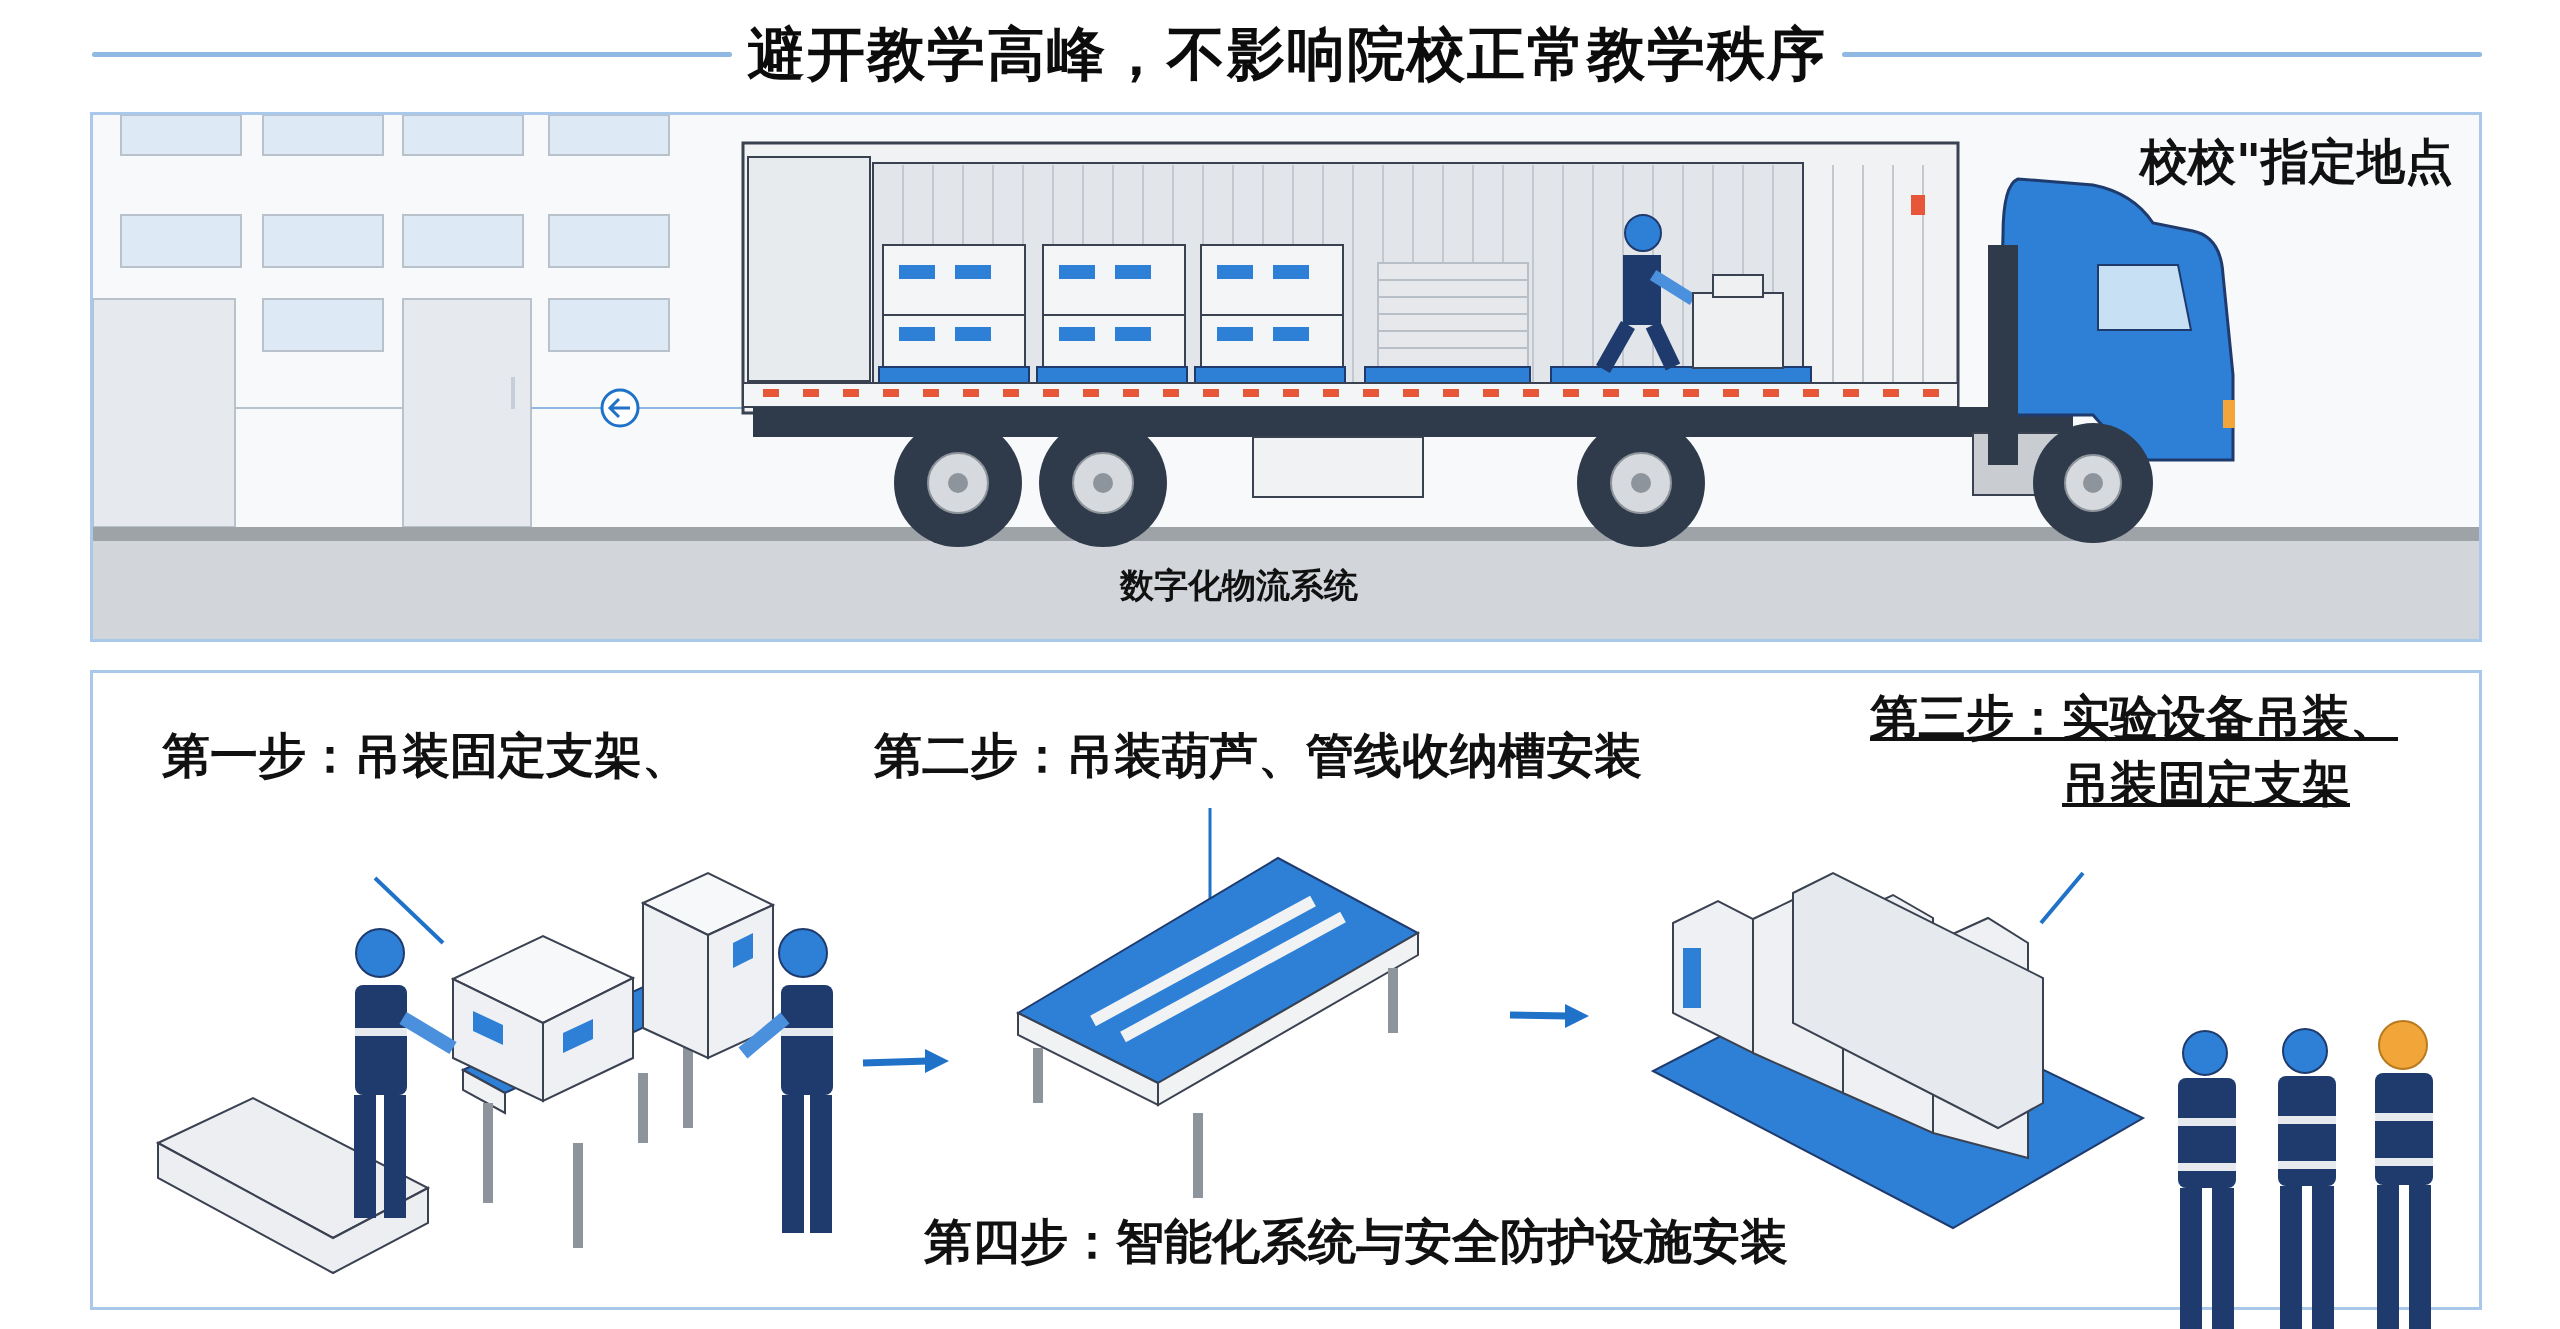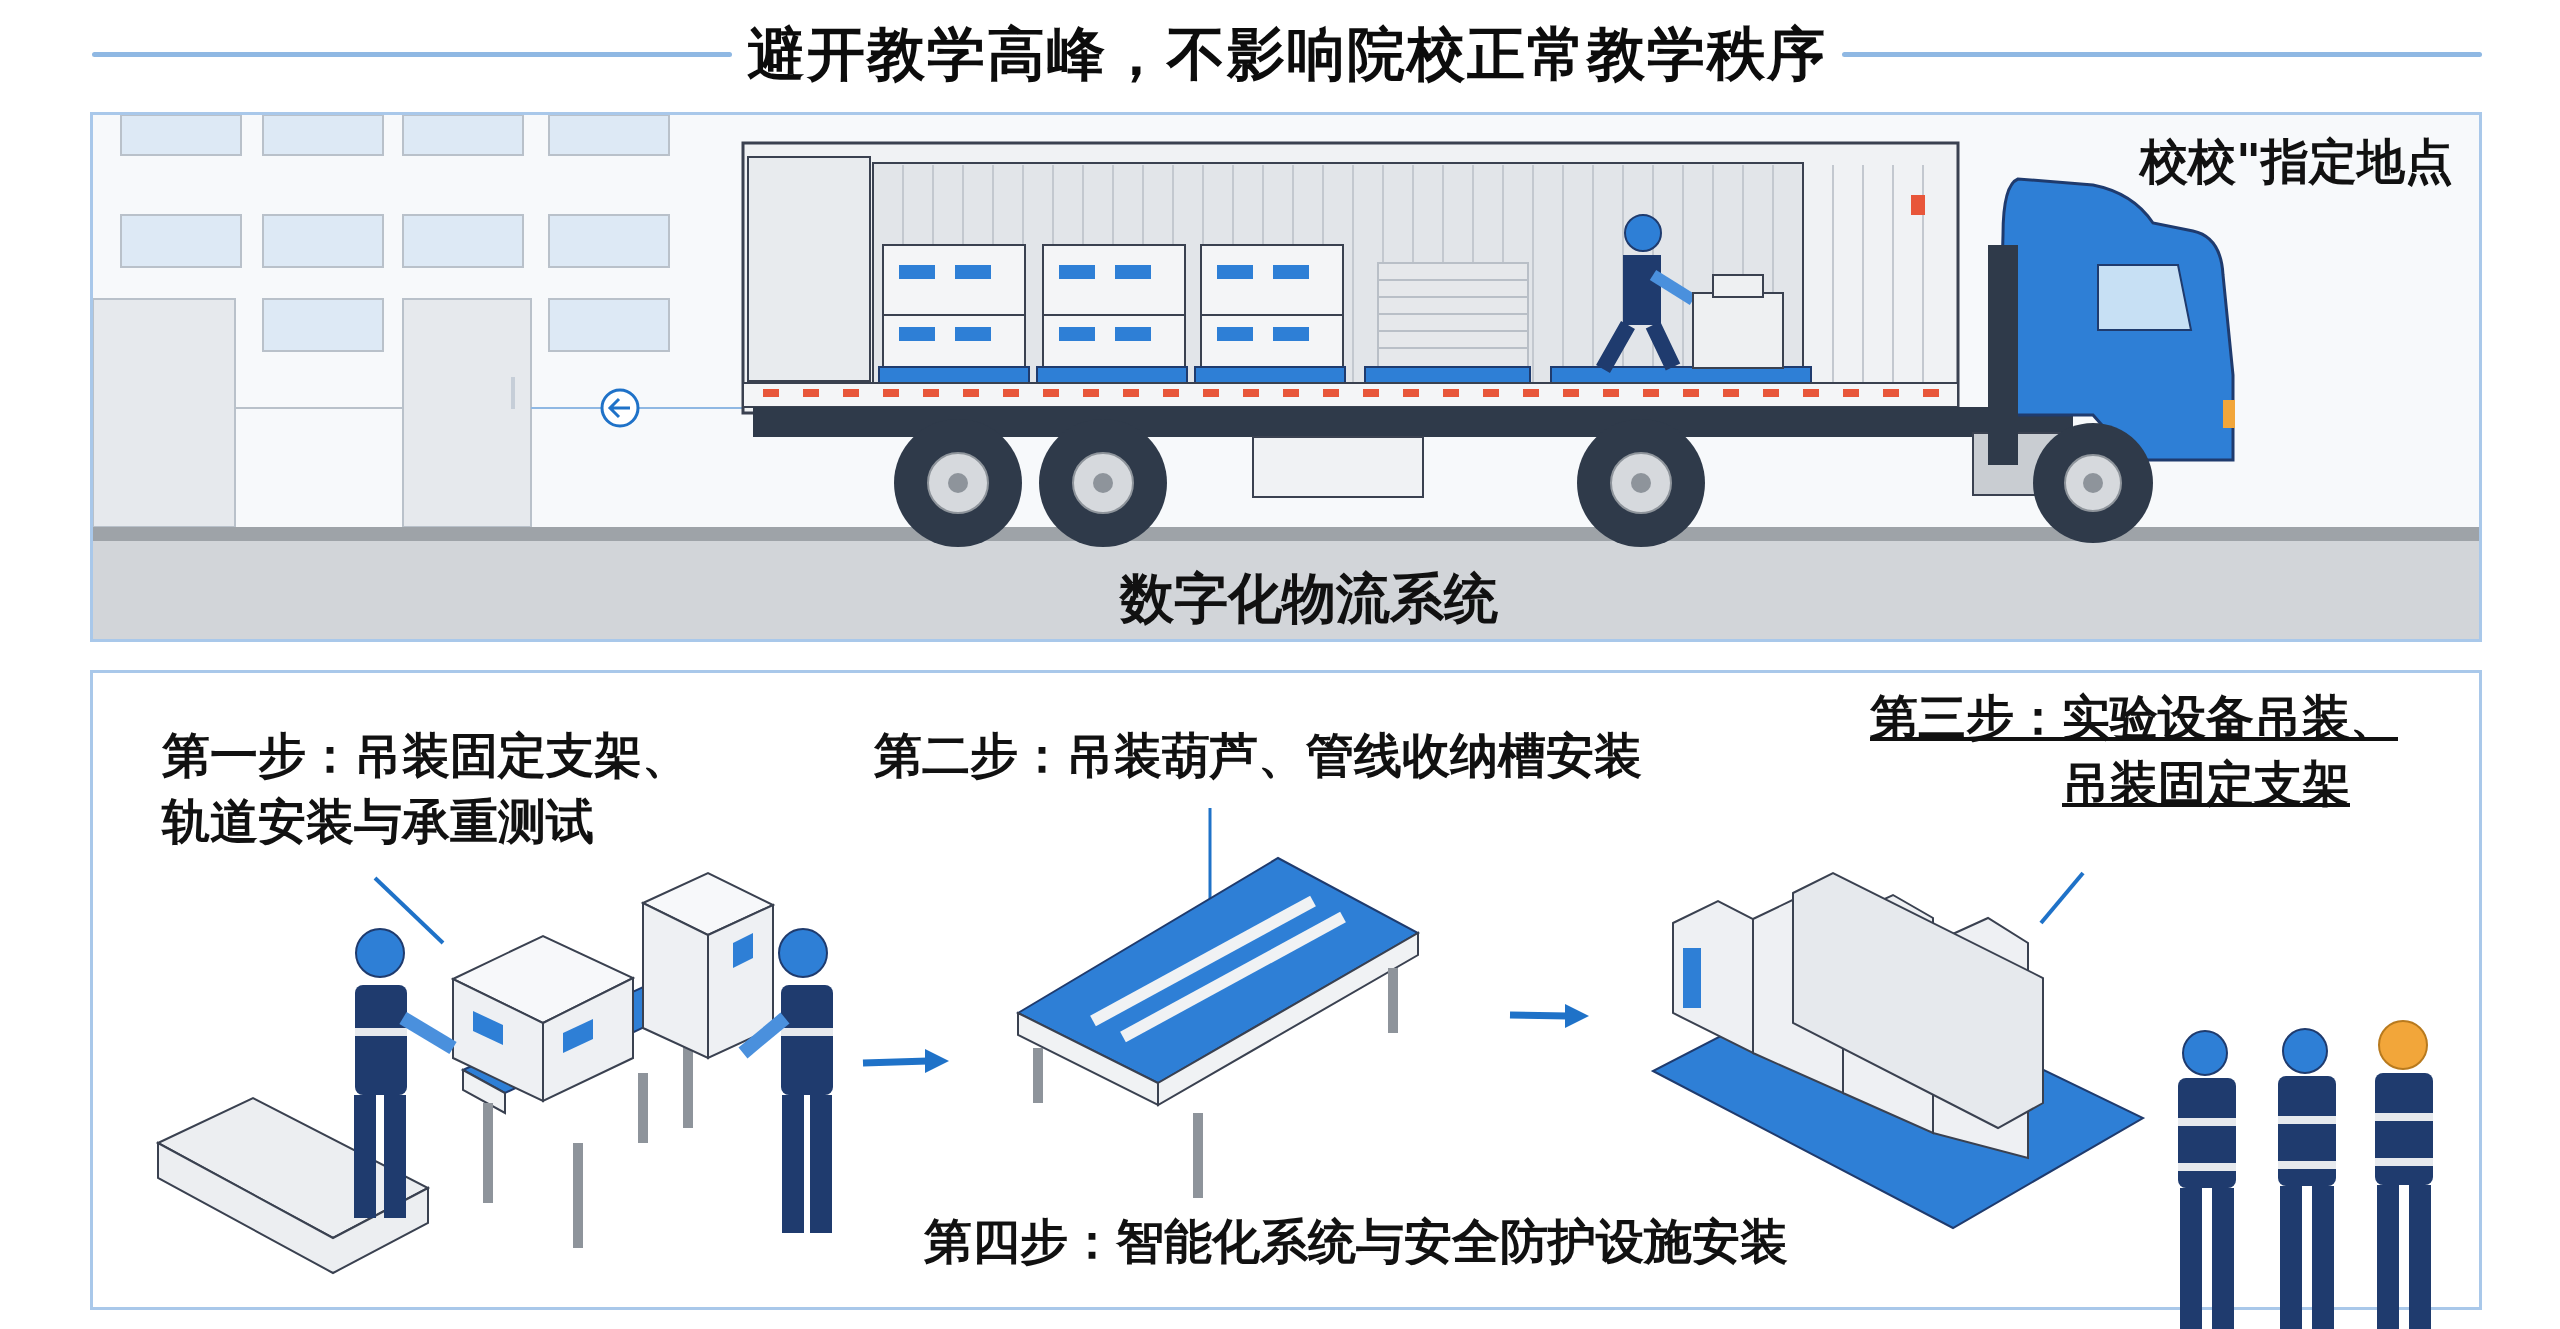--- a/index.html
+++ b/index.html
@@ -9,21 +9,21 @@
   .title-row { position: absolute; left: 0; top: 0; width: 2560px; height: 110px; }
   .title-line { position: absolute; top: 52px; height: 5px; background: #8fb8e3; border-radius: 3px; }
   .title-line.left { left: 92px; width: 640px; }
   .title-line.right { left: 1842px; width: 640px; }
   .main-title { position: absolute; left: 732px; width: 1110px; top: 16px; text-align: center; font-size: 58px; font-weight: bold; letter-spacing: 2px; color: #0c0c0c; font-family: Liberation Mono, monospace; }
 
   .panel-top { position: absolute; left: 90px; top: 112px; width: 2392px; height: 530px; border: 3px solid #a9c8ea; background: #f7f9fb; overflow: hidden; }
   .panel-bottom { position: absolute; left: 90px; top: 670px; width: 2392px; height: 640px; border: 3px solid #a9c8ea; background: #ffffff; overflow: visible; }
 
   .destination-label { position: absolute; left: 2140px; top: 130px; font-size: 48px; font-weight: bold; color: #111; }
-  .system-label { position: absolute; left: 1120px; top: 563px; font-size: 54px; font-weight: bold; color: #111; }
+  .system-label { position: absolute; left: 1120px; top: 563px; font-size: 34px; font-weight: bold; color: #111; }
 
   .step-label { position: absolute; font-size: 48px; font-weight: bold; line-height: 66px; color: #111; white-space: nowrap; }
   .step1 { left: 162px; top: 722px; }
   .step2 { left: 874px; top: 722px; }
   .step3 { left: 1870px; top: 684px; text-decoration: underline; }
   .step3 .indent { padding-left: 192px; }
   .step4 { left: 924px; top: 1208px; text-align: right; }
 
   svg { position: absolute; left: 0; top: 0; }
 </style>
@@ -335,21 +335,20 @@
         <rect x="2282" y="440" width="58" height="8" fill="#e6e9ed"></rect>
           <rect x="2282" y="485" width="58" height="8" fill="#e6e9ed"></rect>
         <path d="M2295 512 L2295 670 M2327 512 L2327 670" stroke="#1f3b6e" stroke-width="22"></path>
       </g>
     </g>
   </svg>
 </div>
 
 <div class="step-label step1">
   <div>第一步：吊装固定支架、</div>
-  <div>轨道安装与承重测试</div>
 </div>
 <div class="step-label step2">
   <div>第二步：吊装葫芦、管线收纳槽安装</div>
 </div>
 <div class="step-label step3">
   <div>第三步：实验设备吊装、</div>
   <div class="indent">吊装固定支架</div>
 </div>
 <div class="step-label step4">
   <div>第四步：智能化系统与安全防护设施安装</div>

